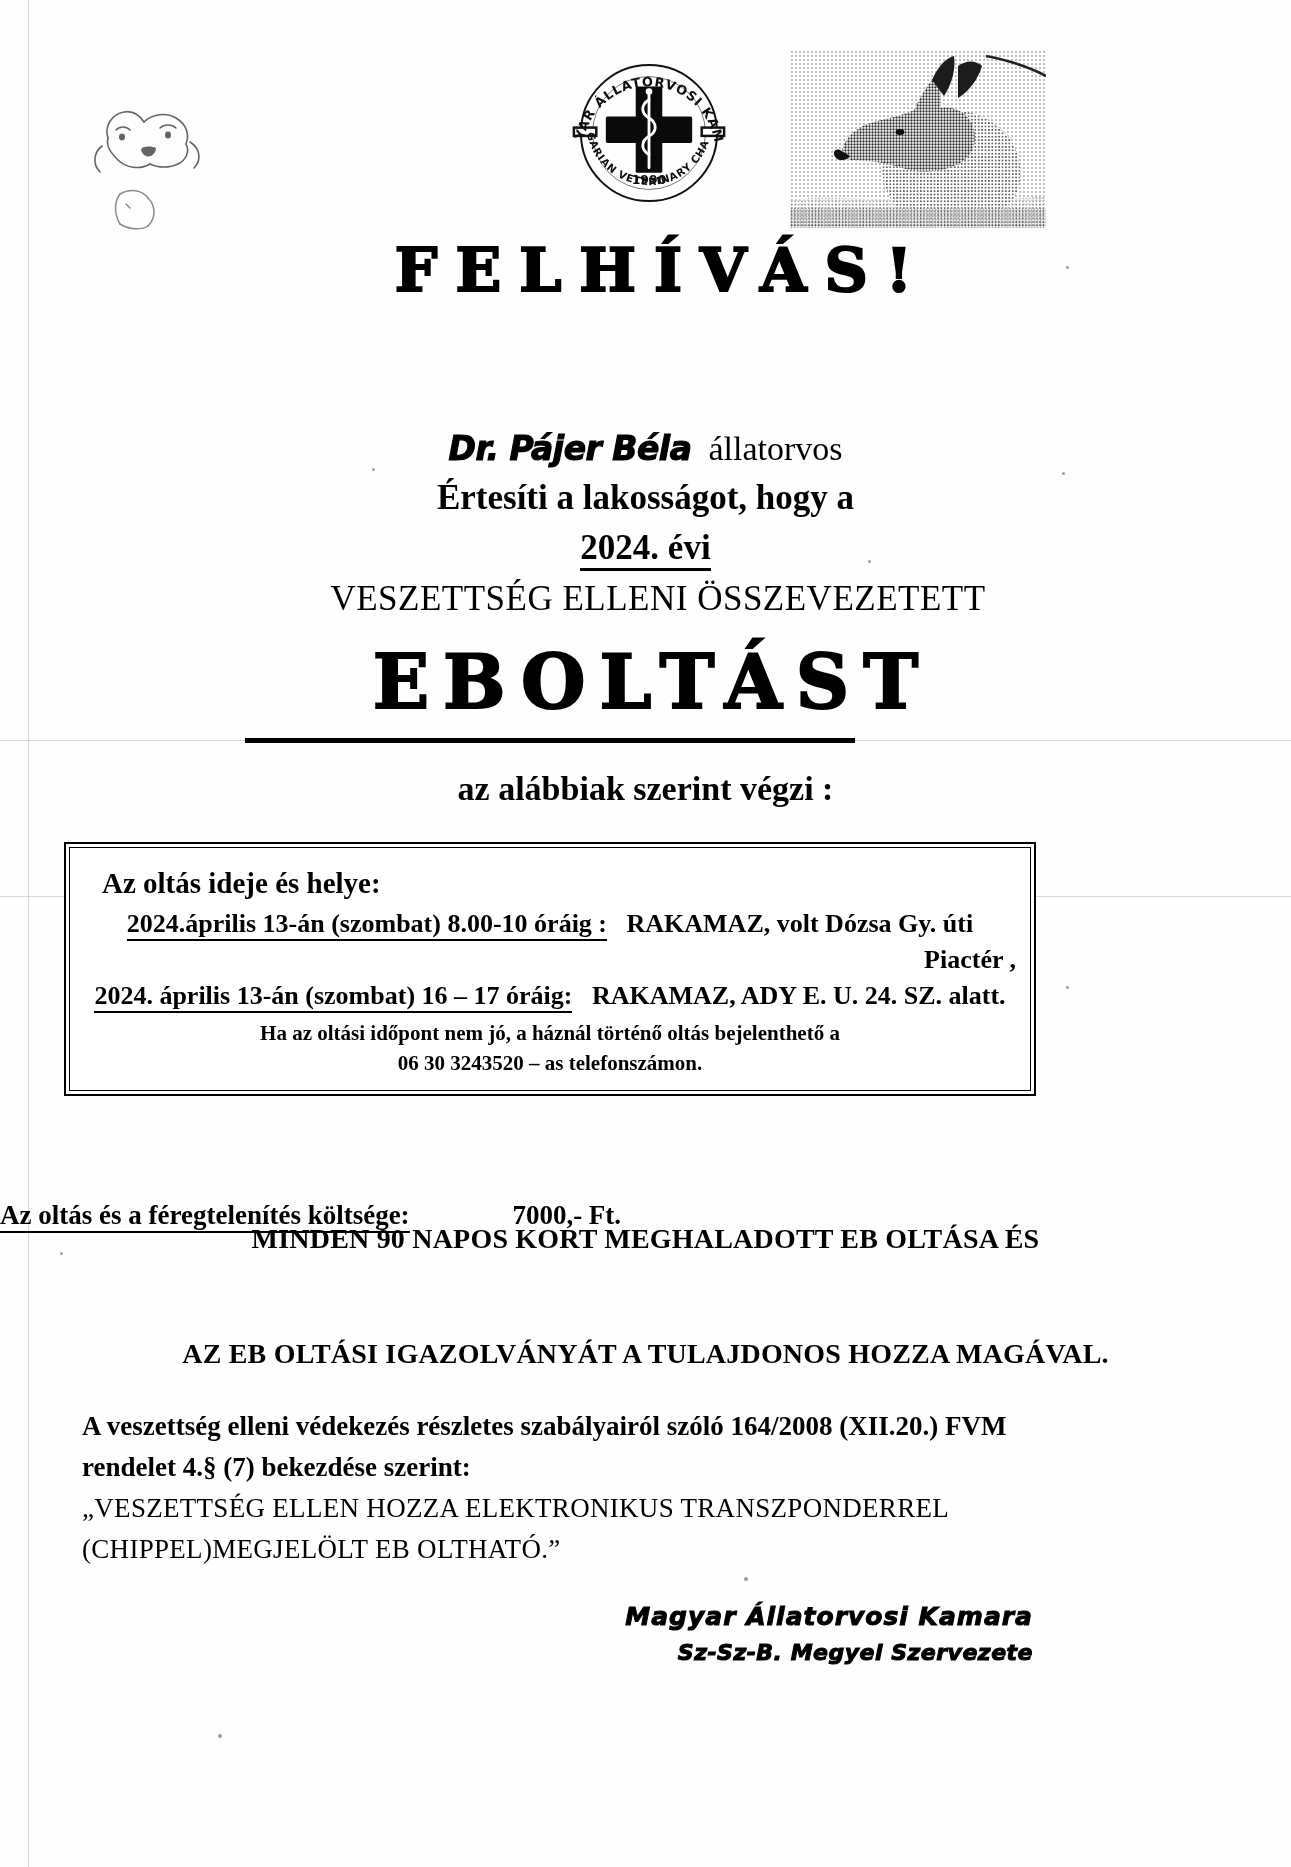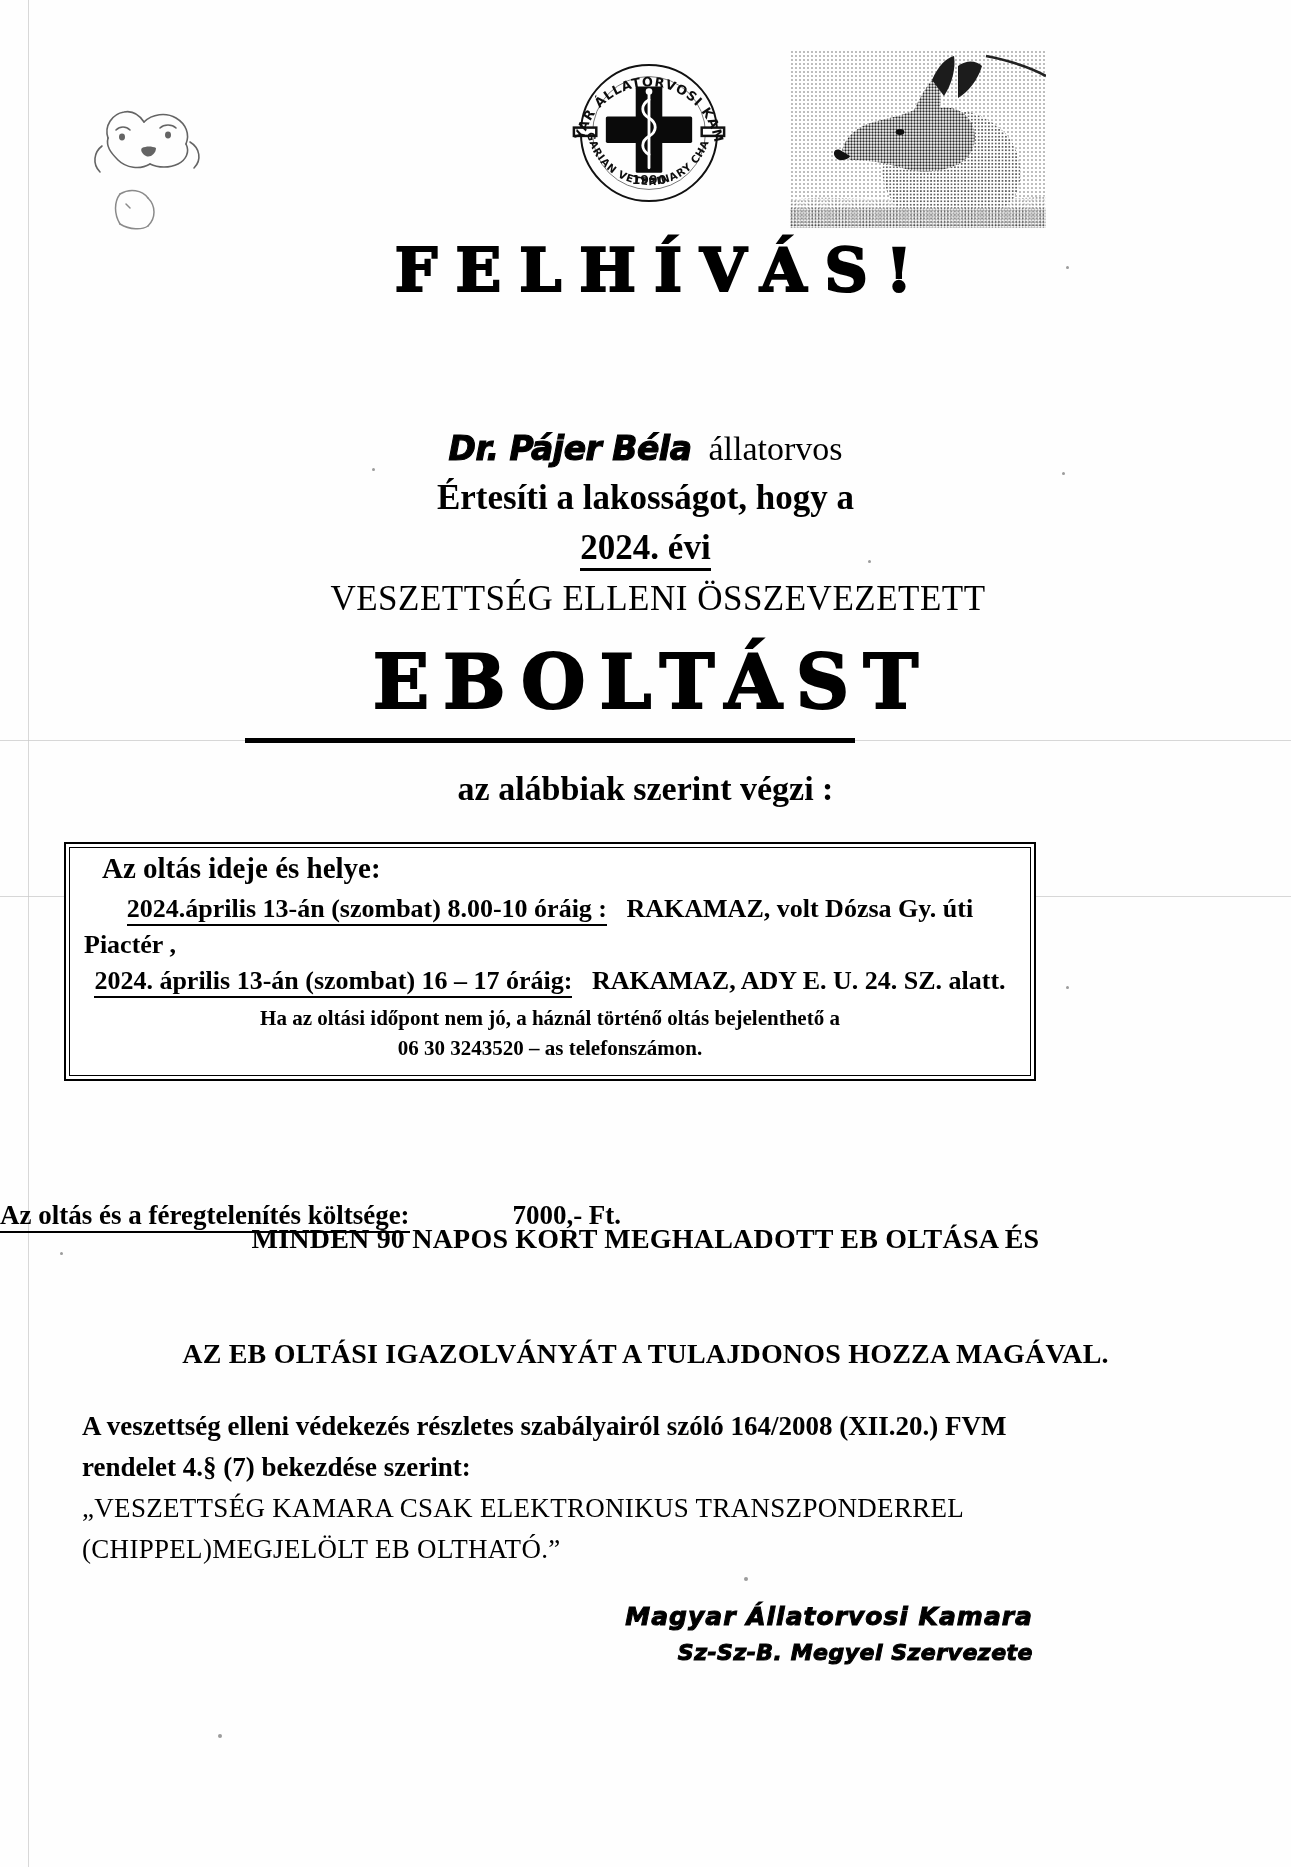--- a/index.html
+++ b/index.html
@@ -170,42 +170,42 @@
     position: absolute;
     left: 64px;
     top: 842px;
     width: 962px;
     border: 2px solid #000;
     padding: 3px;
     background: #fff;
   }
   .box-inner {
     border: 1.5px solid #000;
-    padding: 0 14px 12px 14px;
+    padding: 15px 14px 12px 14px;
   }
   .box-title {
     font-size: 29px;
     font-weight: 700;
     margin: 4px 0 6px 18px;
   }
   .sched-line {
     text-align: center;
     font-size: 26px;
     font-weight: 700;
     line-height: 36px;
   }
   .sched-line .u {
     border-bottom: 2.5px solid #000;
     padding-bottom: 1px;
   }
   .sched-line .plain {
     font-weight: 700;
   }
   .sched-center {
-    text-align: left;
+    text-align: right;
     font-size: 26px;
     font-weight: 700;
     line-height: 36px;
   }
   .sched-note {
     text-align: center;
     font-size: 21px;
     font-weight: 700;
     line-height: 30px;
     margin-top: 4px;
@@ -450,21 +450,21 @@
 
   <div class="caps-block caps-1">
     <div>MINDEN 90 NAPOS KORT MEGHALADOTT EB OLTÁSA ÉS</div>
   </div>
 
   <div class="caps-block caps-2">AZ EB OLTÁSI IGAZOLVÁNYÁT A TULAJDONOS HOZZA MAGÁVAL.</div>
 
   <div class="legal">
     <div class="b">A veszettség elleni védekezés részletes szabályairól szóló 164/2008 (XII.20.) FVM</div>
     <div class="b">rendelet 4.§ (7) bekezdése szerint:</div>
-    <div class="quote">„VESZETTSÉG KAMARA CSAK ELEKTRONIKUS TRANSZPONDERREL</div>
+    <div class="quote">„VESZETTSÉG ELLEN HOZZA ELEKTRONIKUS TRANSZPONDERREL</div>
     <div class="quote">(CHIPPEL)MEGJELÖLT EB OLTHATÓ.”</div>
   </div>
 
   <div class="signature">
     <div class="sig-line sig-1">Magyar  Állatorvosi  Kamara</div>
     <div class="sig-line sig-2">Sz-Sz-B. Megyei Szervezete</div>
   </div>
 
 </div>
 

